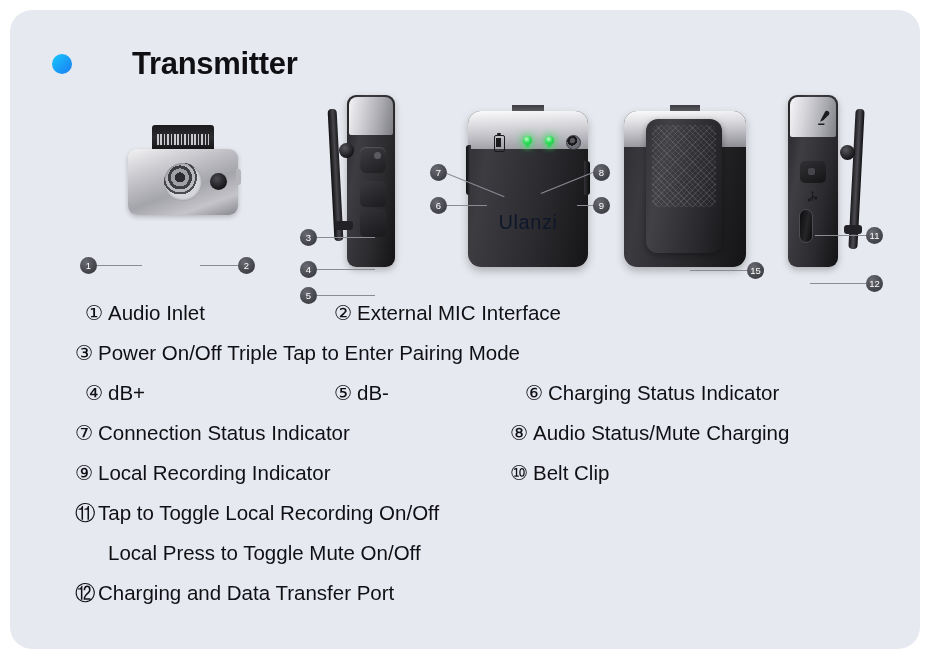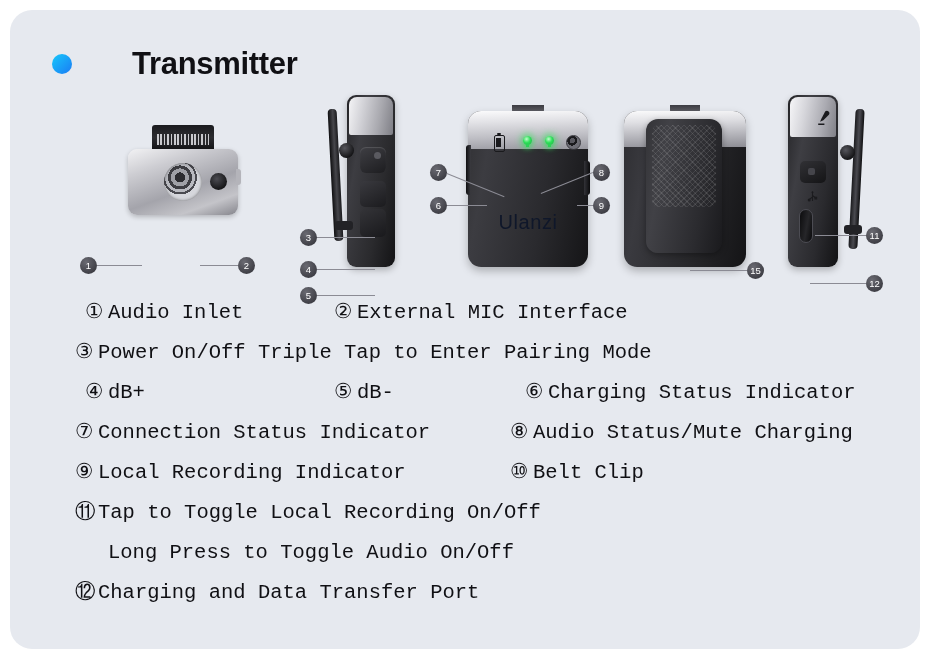--- a/index.html
+++ b/index.html
@@ -141,21 +141,21 @@
            color:#fff;font-size:9.5px;line-height:17px;text-align:center;
            font-family:"Liberation Sans",sans-serif;z-index:6;}
   .lead{position:absolute;background:#8b8b94;z-index:5;}
   .lead.h{height:1px;}
   .lead.d{height:1px;transform-origin:0 0;}
 
   
   .legend{position:absolute;left:10px;top:283px;width:890px;
           font-size:20.5px;color:#101014;line-height:40px;}
   .lrow{position:relative;height:40px;}
-  .litem{position:absolute;white-space:nowrap;font-family:Liberation Mono, monospace;}
+  .litem{position:absolute;white-space:nowrap;}
   .num{display:inline-block;min-width:23px;}
 </style>
 </head>
 <body>
 
 <div class="page">
  <div class="panel">
 
   <div class="header">
     <div class="dot"></div>
@@ -319,21 +319,21 @@
     </div>
 
     <div class="lrow">
       <div class="litem" style="left:55px">
         <span class="num">⑪</span><span>Tap to Toggle Local Recording On/Off</span>
       </div>
     </div>
 
     <div class="lrow">
       <div class="litem" style="left:88px">
-        <span>Long Press to Toggle Audio On/Off</span>
+        <span>Local Press to Toggle Mute On/Off</span>
       </div>
     </div>
 
     <div class="lrow">
       <div class="litem" style="left:55px">
         <span class="num">⑫</span><span>Charging and Data Transfer Port</span>
       </div>
     </div>
 
   </div>

